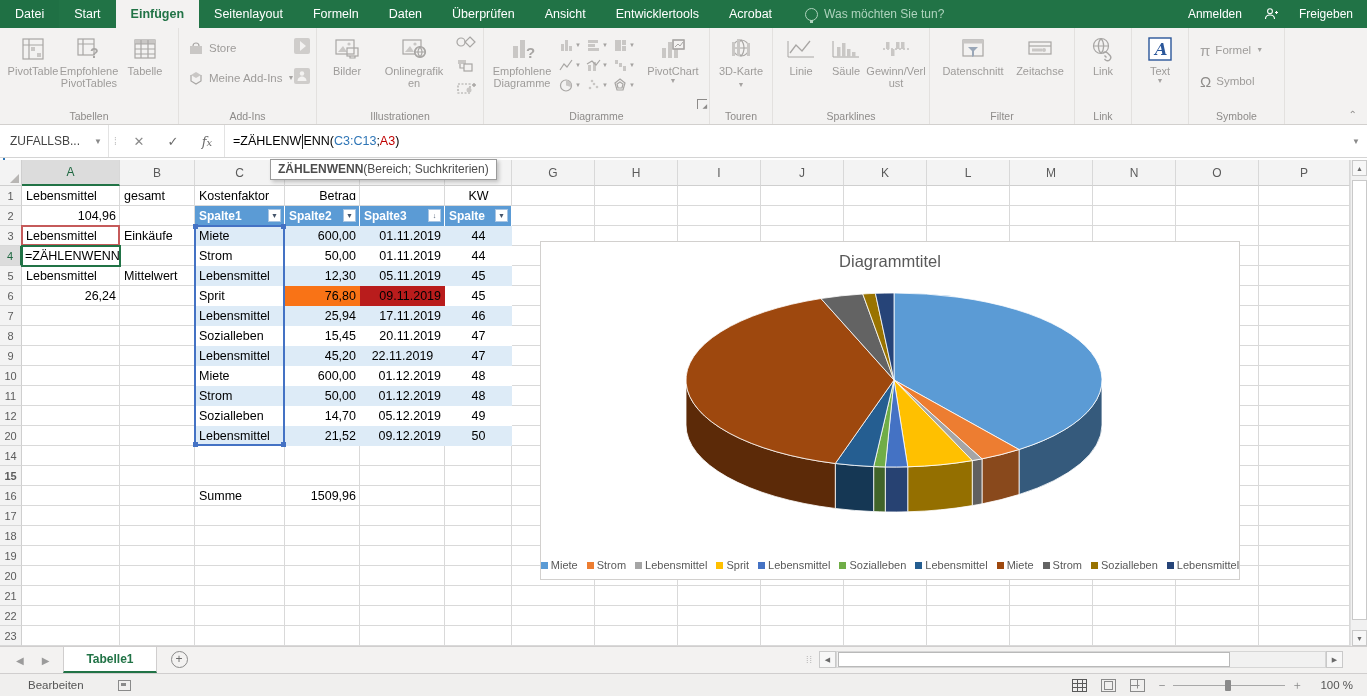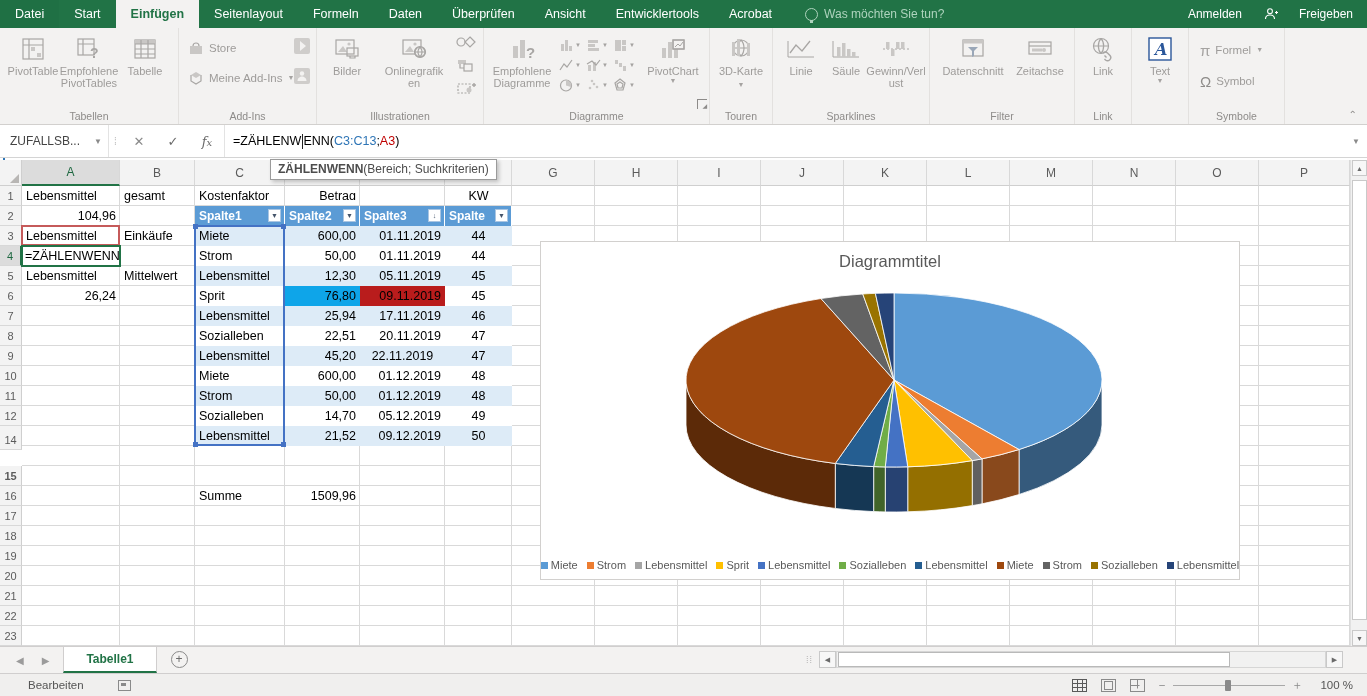--- a/index.html
+++ b/index.html
@@ -622,21 +622,21 @@
       <div class="rowhdr sel" style="top: 88px; height: 20px;">4</div>
       <div class="rowhdr" style="top: 108px; height: 20px;">5</div>
       <div class="rowhdr" style="top: 128px; height: 20px;">6</div>
       <div class="rowhdr" style="top: 148px; height: 20px;">7</div>
       <div class="rowhdr" style="top: 168px; height: 20px;">8</div>
       <div class="rowhdr" style="top: 188px; height: 20px;">9</div>
       <div class="rowhdr" style="top: 208px; height: 20px;">10</div>
       <div class="rowhdr" style="top: 228px; height: 20px;">11</div>
       <div class="rowhdr" style="top: 248px; height: 20px;">12</div>
       <div class="rowhdr" style="top: 268px; height: 20px;">20</div>
-      <div class="rowhdr" style="top: 272px; height: 20px;">14</div>
+      <div class="rowhdr" style="top: 288px; height: 20px;">14</div>
       <div class="rowhdr" style="top: 308px; height: 20px; font-weight: bold;">15</div>
       <div class="rowhdr" style="top: 328px; height: 20px;">16</div>
       <div class="rowhdr" style="top: 348px; height: 20px;">17</div>
       <div class="rowhdr" style="top: 368px; height: 20px;">18</div>
       <div class="rowhdr" style="top: 388px; height: 20px;">19</div>
       <div class="rowhdr" style="top: 408px; height: 20px;">20</div>
       <div class="rowhdr" style="top: 428px; height: 20px;">21</div>
       <div class="rowhdr" style="top: 448px; height: 20px;">22</div>
       <div class="rowhdr" style="top: 468px; height: 20px;">23</div>
       <div class="" style="position: absolute; inset: 0px; pointer-events: none;">
@@ -694,29 +694,29 @@
       <div class="cell" style="left: 445px; top: 68px; width: 67px; height: 20px; text-align: center; background: rgb(221, 235, 247);">44</div>
       <div class="cell" style="left: 195px; top: 88px; width: 90px; height: 20px; text-align: left; background: rgb(255, 255, 255);">Strom</div>
       <div class="cell" style="left: 285px; top: 88px; width: 75px; height: 20px; text-align: right; background: rgb(255, 255, 255);">50,00</div>
       <div class="cell" style="left: 360px; top: 88px; width: 85px; height: 20px; text-align: right; background: rgb(255, 255, 255);">01.11.2019</div>
       <div class="cell" style="left: 445px; top: 88px; width: 67px; height: 20px; text-align: center; background: rgb(255, 255, 255);">44</div>
       <div class="cell" style="left: 195px; top: 108px; width: 90px; height: 20px; text-align: left; background: rgb(221, 235, 247);">Lebensmittel</div>
       <div class="cell" style="left: 285px; top: 108px; width: 75px; height: 20px; text-align: right; background: rgb(221, 235, 247);">12,30</div>
       <div class="cell" style="left: 360px; top: 108px; width: 85px; height: 20px; text-align: right; background: rgb(221, 235, 247);">05.11.2019</div>
       <div class="cell" style="left: 445px; top: 108px; width: 67px; height: 20px; text-align: center; background: rgb(221, 235, 247);">45</div>
       <div class="cell" style="left: 195px; top: 128px; width: 90px; height: 20px; text-align: left; background: rgb(255, 255, 255);">Sprit</div>
-      <div class="cell" style="left: 285px; top: 128px; width: 75px; height: 30px; text-align: right; background: #0ea5e9; padding-left: 28px;">76,80</div>
+      <div class="cell" style="left: 285px; top: 128px; width: 75px; height: 30px; text-align: right; background: #f97316; padding-left: 28px;">76,80</div>
       <div class="cell" style="left: 360px; top: 128px; width: 85px; height: 20px; text-align: right; background: #b91c1c;">09.11.2019</div>
       <div class="cell" style="left: 445px; top: 128px; width: 67px; height: 20px; text-align: center; background: rgb(255, 255, 255);">45</div>
       <div class="cell" style="left: 195px; top: 148px; width: 90px; height: 20px; text-align: left; background: rgb(221, 235, 247);">Lebensmittel</div>
       <div class="cell" style="left: 285px; top: 148px; width: 75px; height: 20px; text-align: right; background: rgb(221, 235, 247);">25,94</div>
       <div class="cell" style="left: 360px; top: 148px; width: 85px; height: 20px; text-align: right; background: rgb(221, 235, 247);">17.11.2019</div>
       <div class="cell" style="left: 445px; top: 148px; width: 67px; height: 20px; text-align: center; background: rgb(221, 235, 247);">46</div>
       <div class="cell" style="left: 195px; top: 168px; width: 90px; height: 20px; text-align: left; background: rgb(255, 255, 255);">Sozialleben</div>
-      <div class="cell" style="left: 285px; top: 168px; width: 75px; height: 20px; text-align: right; background: rgb(255, 255, 255);">22,51</div>
+      <div class="cell" style="left: 285px; top: 168px; width: 75px; height: 20px; text-align: right; background: rgb(255, 255, 255);">15,45</div>
       <div class="cell" style="left: 360px; top: 168px; width: 85px; height: 20px; text-align: right; background: rgb(255, 255, 255);">20.11.2019</div>
       <div class="cell" style="left: 445px; top: 168px; width: 67px; height: 20px; text-align: center; background: rgb(255, 255, 255);">47</div>
       <div class="cell" style="left: 195px; top: 188px; width: 90px; height: 20px; text-align: left; background: rgb(221, 235, 247);">Lebensmittel</div>
       <div class="cell" style="left: 285px; top: 188px; width: 75px; height: 20px; text-align: right; background: rgb(221, 235, 247);">45,20</div>
       <div class="cell" style="left: 360px; top: 188px; width: 85px; height: 20px; text-align: center; background: rgb(221, 235, 247);">22.11.2019</div>
       <div class="cell" style="left: 445px; top: 188px; width: 67px; height: 20px; text-align: center; background: rgb(221, 235, 247);">47</div>
       <div class="cell" style="left: 195px; top: 208px; width: 90px; height: 20px; text-align: left; background: rgb(255, 255, 255);">Miete</div>
       <div class="cell" style="left: 285px; top: 208px; width: 75px; height: 20px; text-align: right; background: rgb(255, 255, 255);">600,00</div>
       <div class="cell" style="left: 360px; top: 208px; width: 85px; height: 20px; text-align: right; background: rgb(255, 255, 255);">01.12.2019</div>
       <div class="cell" style="left: 445px; top: 208px; width: 67px; height: 20px; text-align: center; background: rgb(255, 255, 255);">48</div>

